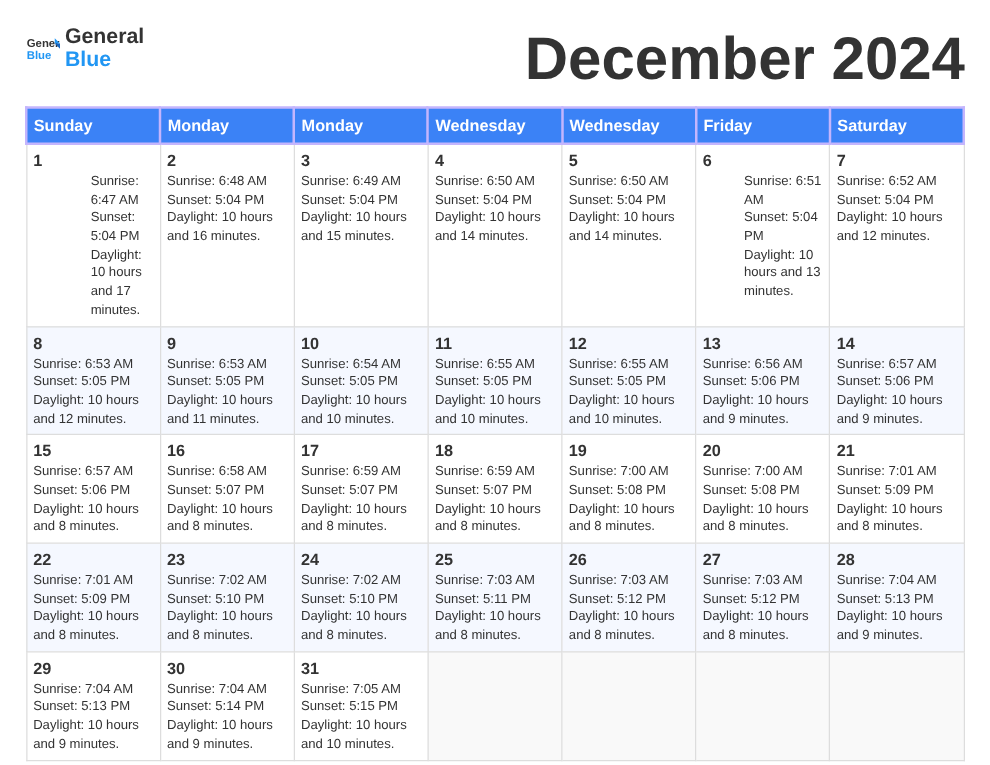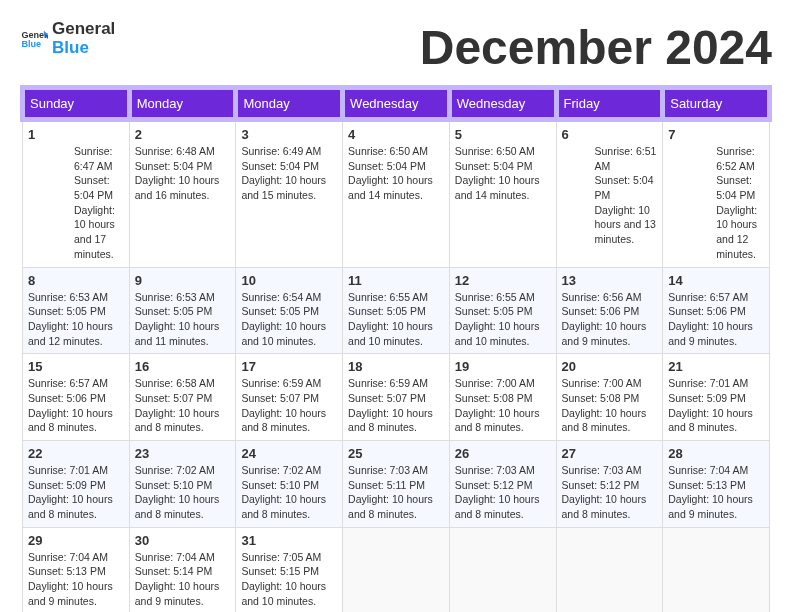--- a/index.html
+++ b/index.html
@@ -36,27 +36,27 @@
     .location-title {
       font-size: 16px;
       color: #555;
     }
     table {
       width: 100%;
       border-collapse: collapse;
       table-layout: fixed;
     }
     th {
-      background-color: #6d28d9;
+      background-color: #3b82f6;
       color: white;
       font-size: 13px;
-      font-weight: normal;
+      font-weight: bold;
       padding: 6px 5px;
       text-align: left;
-      border: 5px solid #c4b5fd;
+      border: 2px solid #c4b5fd;
     }
     td {
       vertical-align: top;
       padding: 5px;
       border: 1px solid #ddd;
       font-size: 10.5px;
       color: #333;
       background: #fff;
       height: 80px;
     }
@@ -139,21 +139,21 @@
 Daylight: 10 hours and 14 minutes.</div>
         </td>
         <td>
           <span class="day-num">6</span>
           <div style="white-space: pre-line; line-height: 1.4; margin-left: 33px;">Sunrise: 6:51 AM
 Sunset: 5:04 PM
 Daylight: 10 hours and 13 minutes.</div>
         </td>
         <td>
           <span class="day-num">7</span>
-          <div style="white-space: pre-line; line-height: 1.4; margin-left: 48px;">Sunrise: 6:52 AM
+          <div style="white-space: pre-line; line-height: 1.4;">Sunrise: 6:52 AM
 Sunset: 5:04 PM
 Daylight: 10 hours and 12 minutes.</div>
         </td>
       </tr>
       <tr>
         <td>
           <span class="day-num">8</span>
           <div style="white-space: pre-line; line-height: 1.4;">Sunrise: 6:53 AM
 Sunset: 5:05 PM
 Daylight: 10 hours and 12 minutes.</div>

